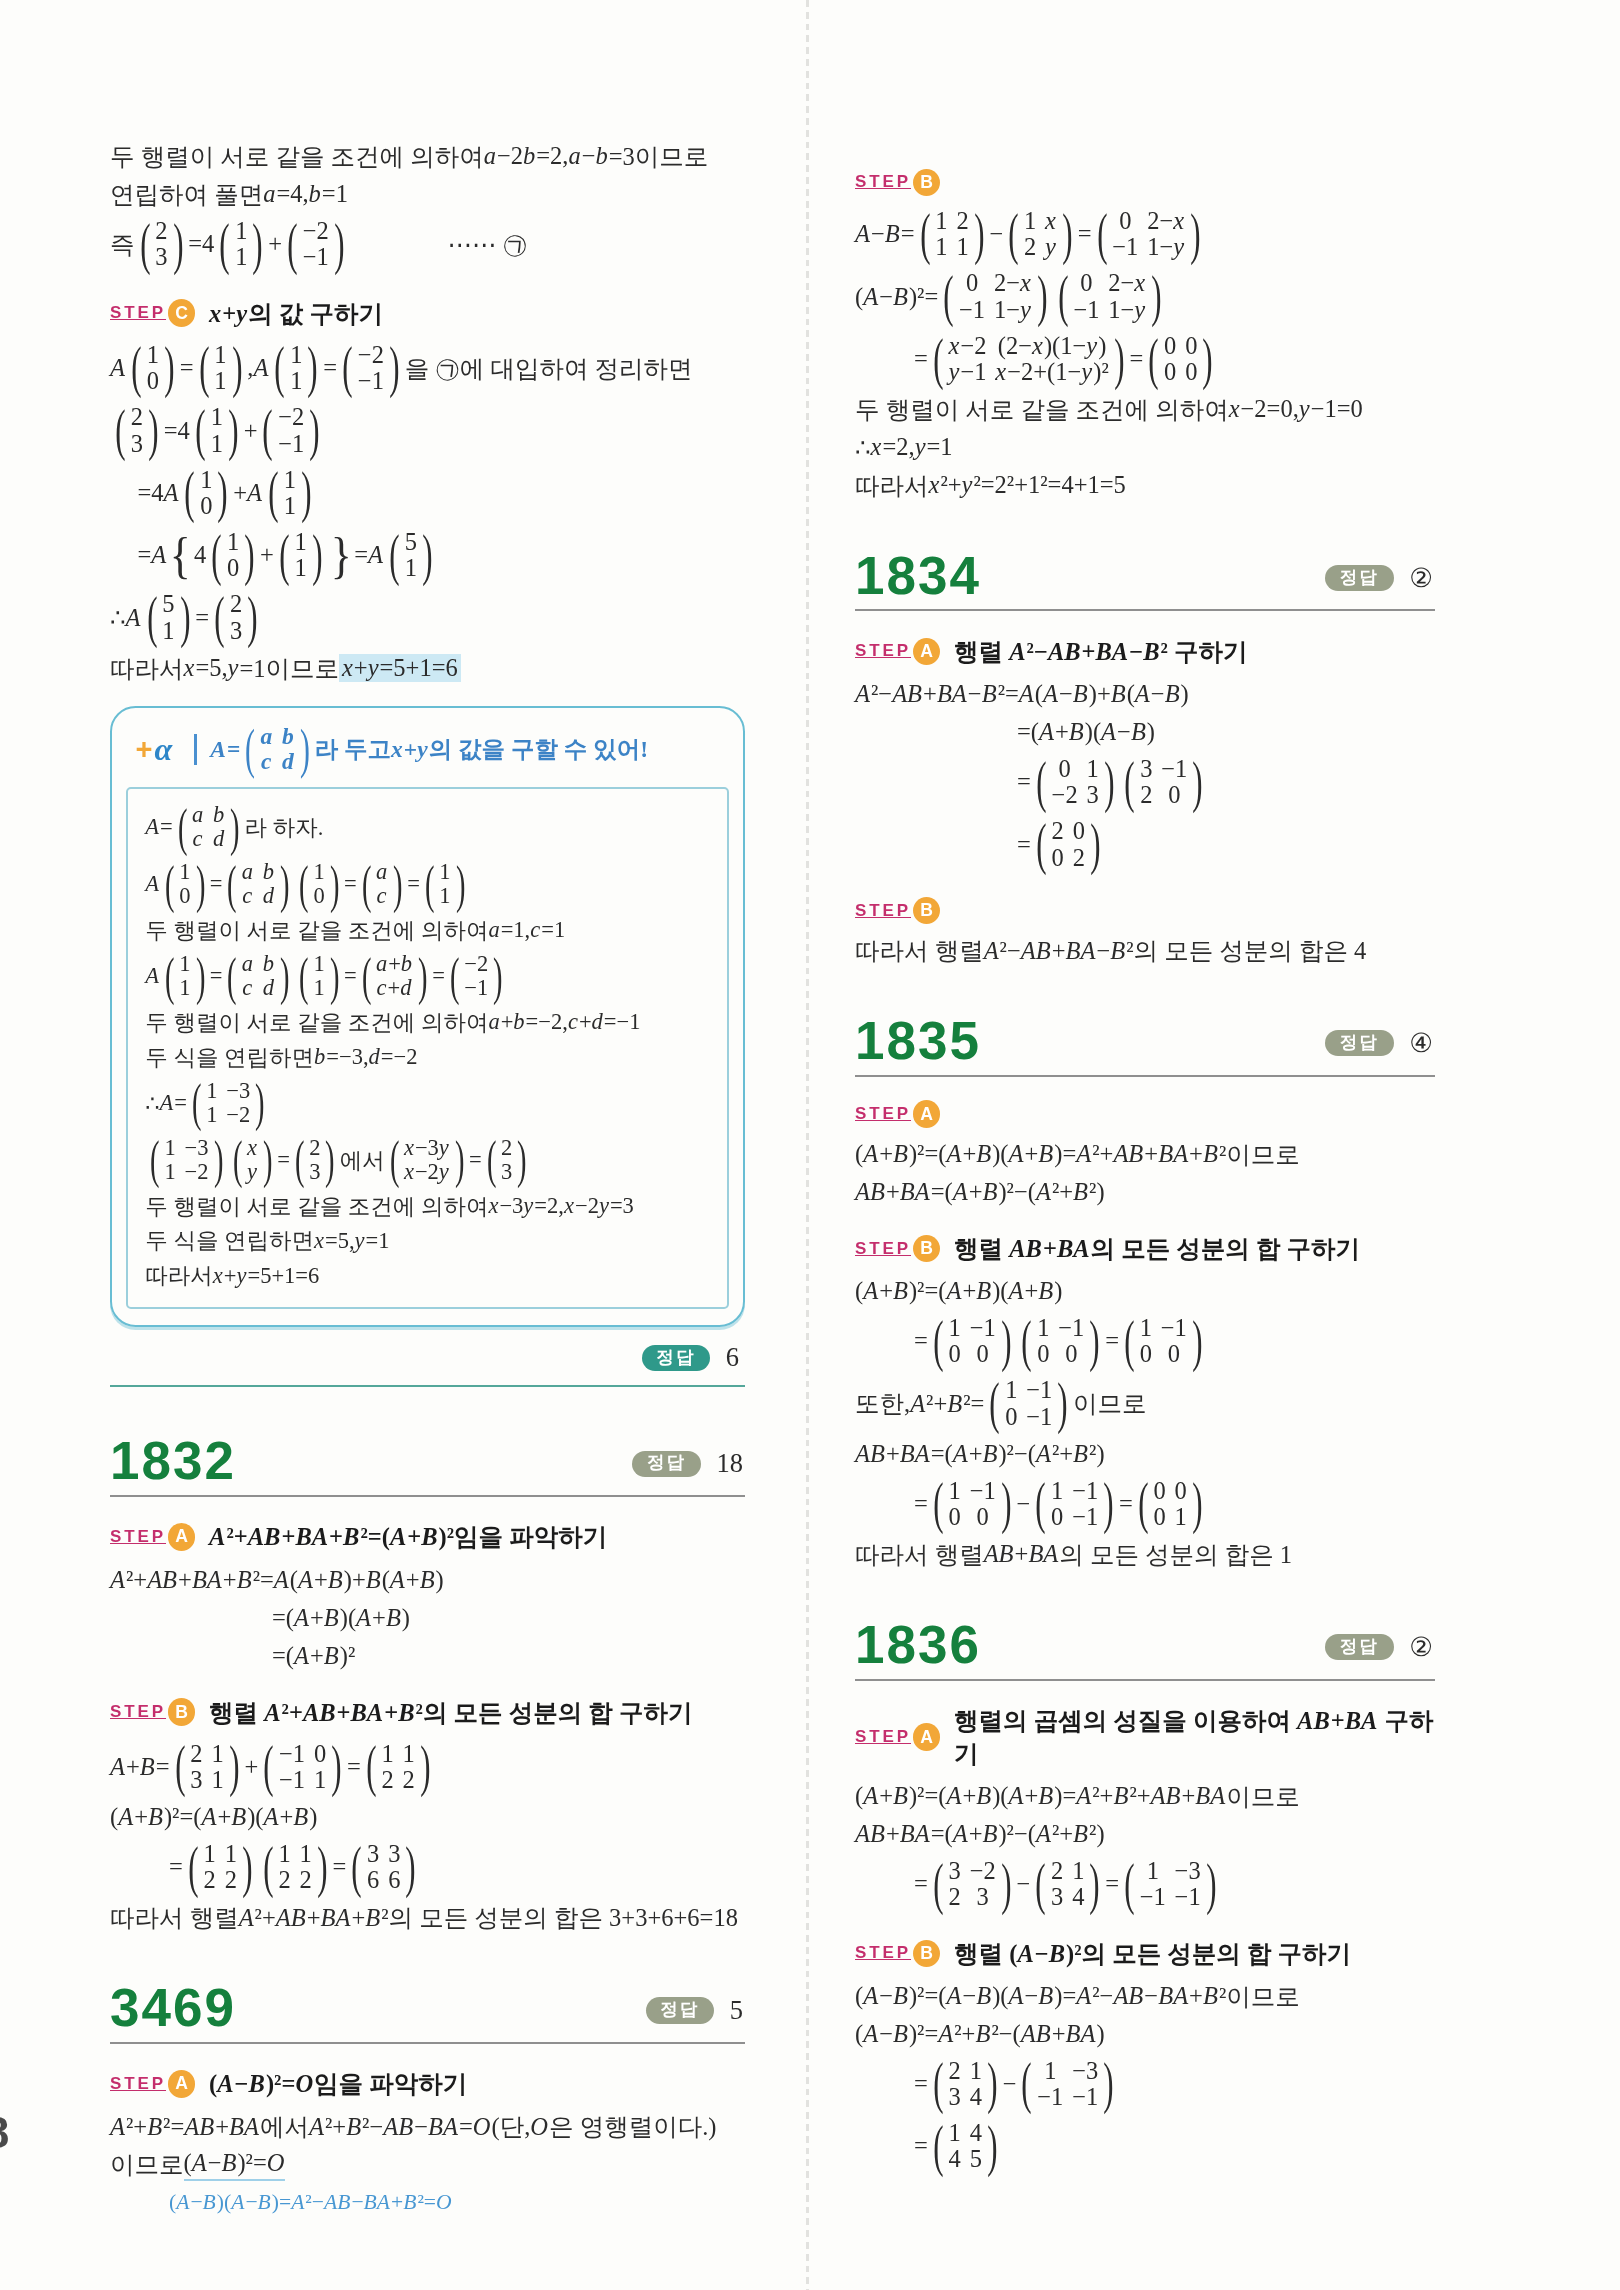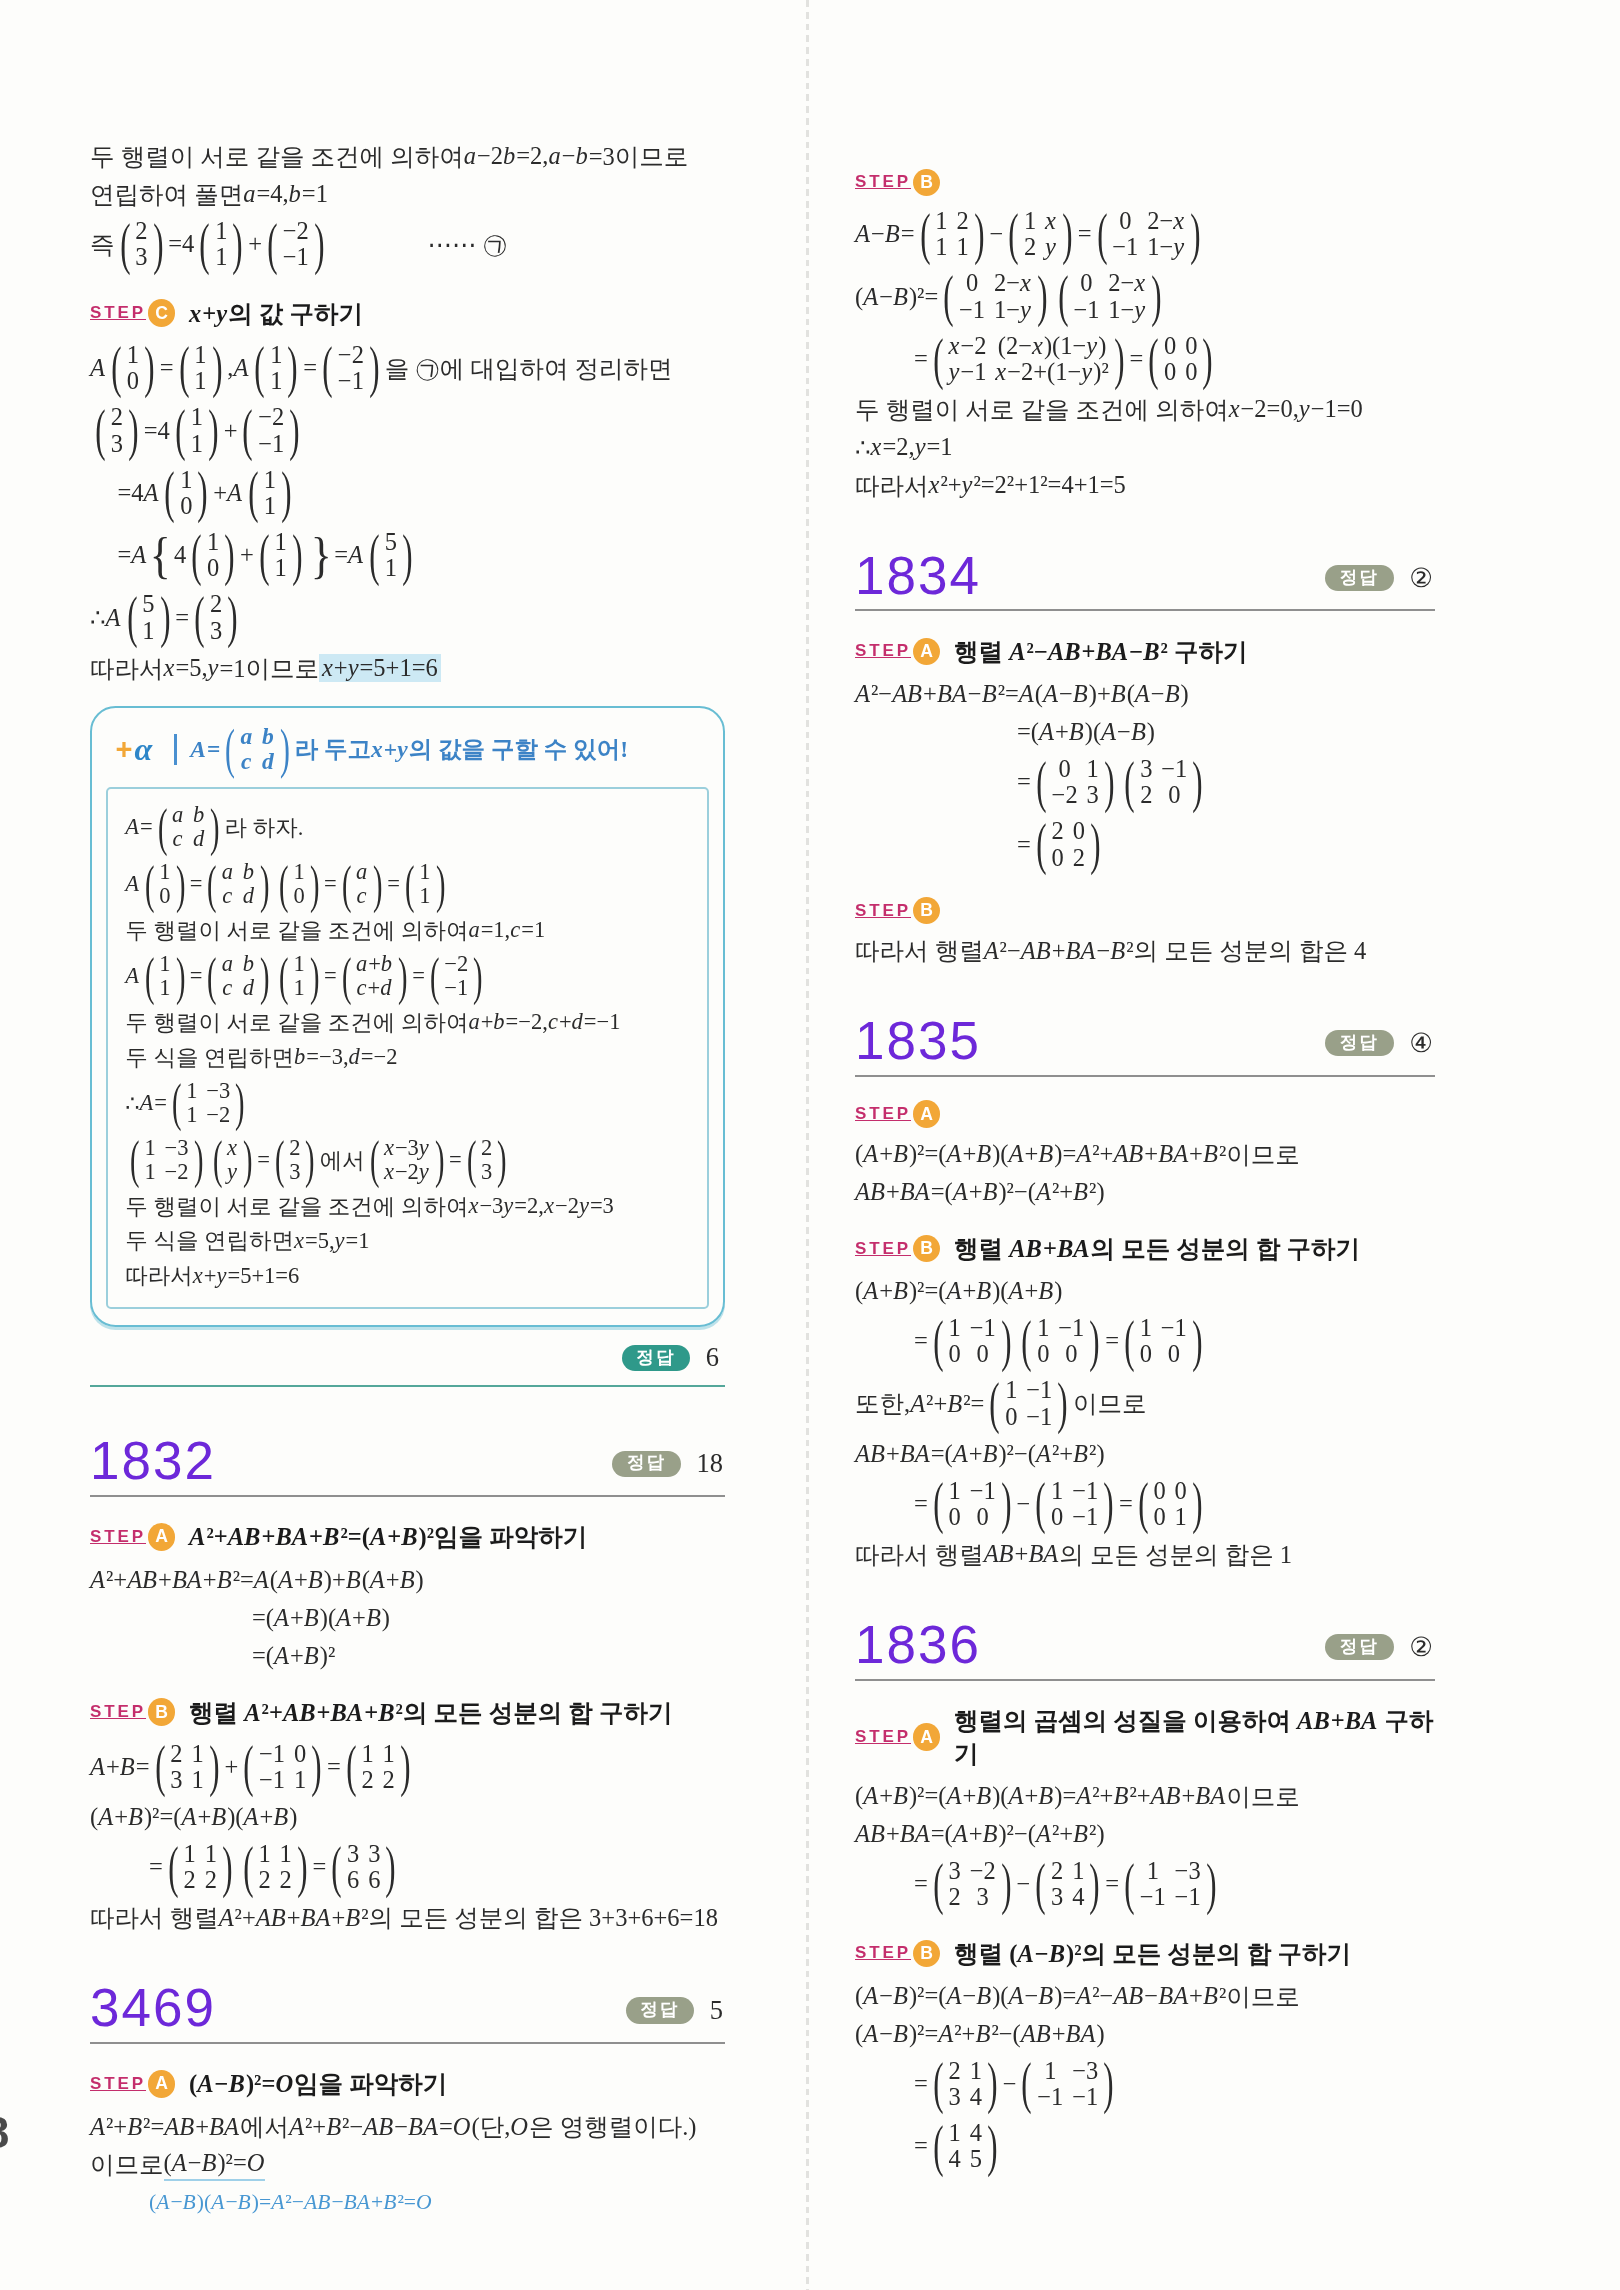--- a/index.html
+++ b/index.html
@@ -1,21 +1,21 @@
 <!DOCTYPE html>
 <html><head>
 <meta charset="utf-8">
 <style>
   html,body{margin:0;padding:0;background:#e9e9e7;}
   .page{position:relative;width:1620px;height:2291px;background:#fdfdfb;overflow:hidden;
         font-family:"Liberation Serif","DejaVu Serif",serif;color:#2b2b2b;}
   .gutter{position:absolute;left:806px;top:0;width:2.9px;height:100%;
           background:repeating-linear-gradient(to bottom,#e2e2df 0 6.9px,transparent 6.9px 11.8px);}
   .col{position:absolute;}
-  .col-left{left:90px;top:135px;width:635px;}
+  .col-left{left:110px;top:135px;width:635px;}
   .col-right{left:855px;top:145px;width:580px;}
 
   .line{display:flex;align-items:center;flex-wrap:wrap;font-size:24.5px;margin:4.9px 0;min-height:33px;}
   .plusbox .line{font-size:22.5px;margin:3.9px 0;min-height:29px;}
   .ind1{padding-left:27.4px;}
   .ind2{padding-left:59px;}
   .ind3{padding-left:162px;}
   .note{color:#4897d2;font-size:21.6px;}
   .v{font-style:italic;font-family:"Liberation Serif",serif;padding-right:1px;}
   .hl{background:#cde9f4;padding:0 2.9px;}
@@ -31,22 +31,22 @@
 
   .step{display:flex;align-items:center;margin:23.5px 0 9.8px;}
   .step-word{color:#be185d;font-weight:bold;font-size:17px;letter-spacing:2.9px;
              font-family:"Liberation Sans",sans-serif;opacity:.9;text-decoration:underline;}
   .step-circle{width:27.4px;height:27.4px;border-radius:50%;background:#f2a737;color:#fff;
                font-weight:bold;font-size:17.6px;display:flex;align-items:center;justify-content:center;
                font-family:"Liberation Sans",sans-serif;margin:0 13.7px 0 2px;flex:none;}
   .step-title{font-size:24.5px;font-weight:bold;color:#1b1b1b;}
 
   .prob{position:relative;margin-top:47px;border-bottom:2.5px solid #8f8f8f;padding-bottom:7.8px;}
-  .prob-num{font-family:"Liberation Sans",sans-serif;font-weight:normal;font-size:53px;
-            color:#6d28d9;letter-spacing:2px;line-height:1;margin-top:28px;}
+  .prob-num{font-family:"Liberation Sans",sans-serif;font-weight:bold;font-size:53px;
+            color:#15803d;letter-spacing:2px;line-height:1;margin-top:28px;}
   .prob-ans{position:absolute;right:2px;bottom:15.7px;display:flex;align-items:center;gap:15.7px;}
   .badge{border-radius:979px;color:#fff;font-size:17.6px;font-weight:bold;padding:3.9px 14.7px 4.9px;
          font-family:"Liberation Sans",sans-serif;letter-spacing:2px;line-height:1;}
   .ans-val{font-size:26.5px;}
 
   .ansrow{display:flex;justify-content:flex-end;align-items:center;gap:17.6px;margin:15.7px 5.9px 11.8px 0;}
   .divider{border-top:2.5px solid #54a79a;margin:9.8px 0 0;}
 
   .plusbox{border:2.5px solid #68bdd3;border-radius:25.5px;padding:9.8px 13.7px 15.7px;margin-top:21.6px;
            box-shadow:0 2.9px 0 rgba(111,192,212,.45);}

